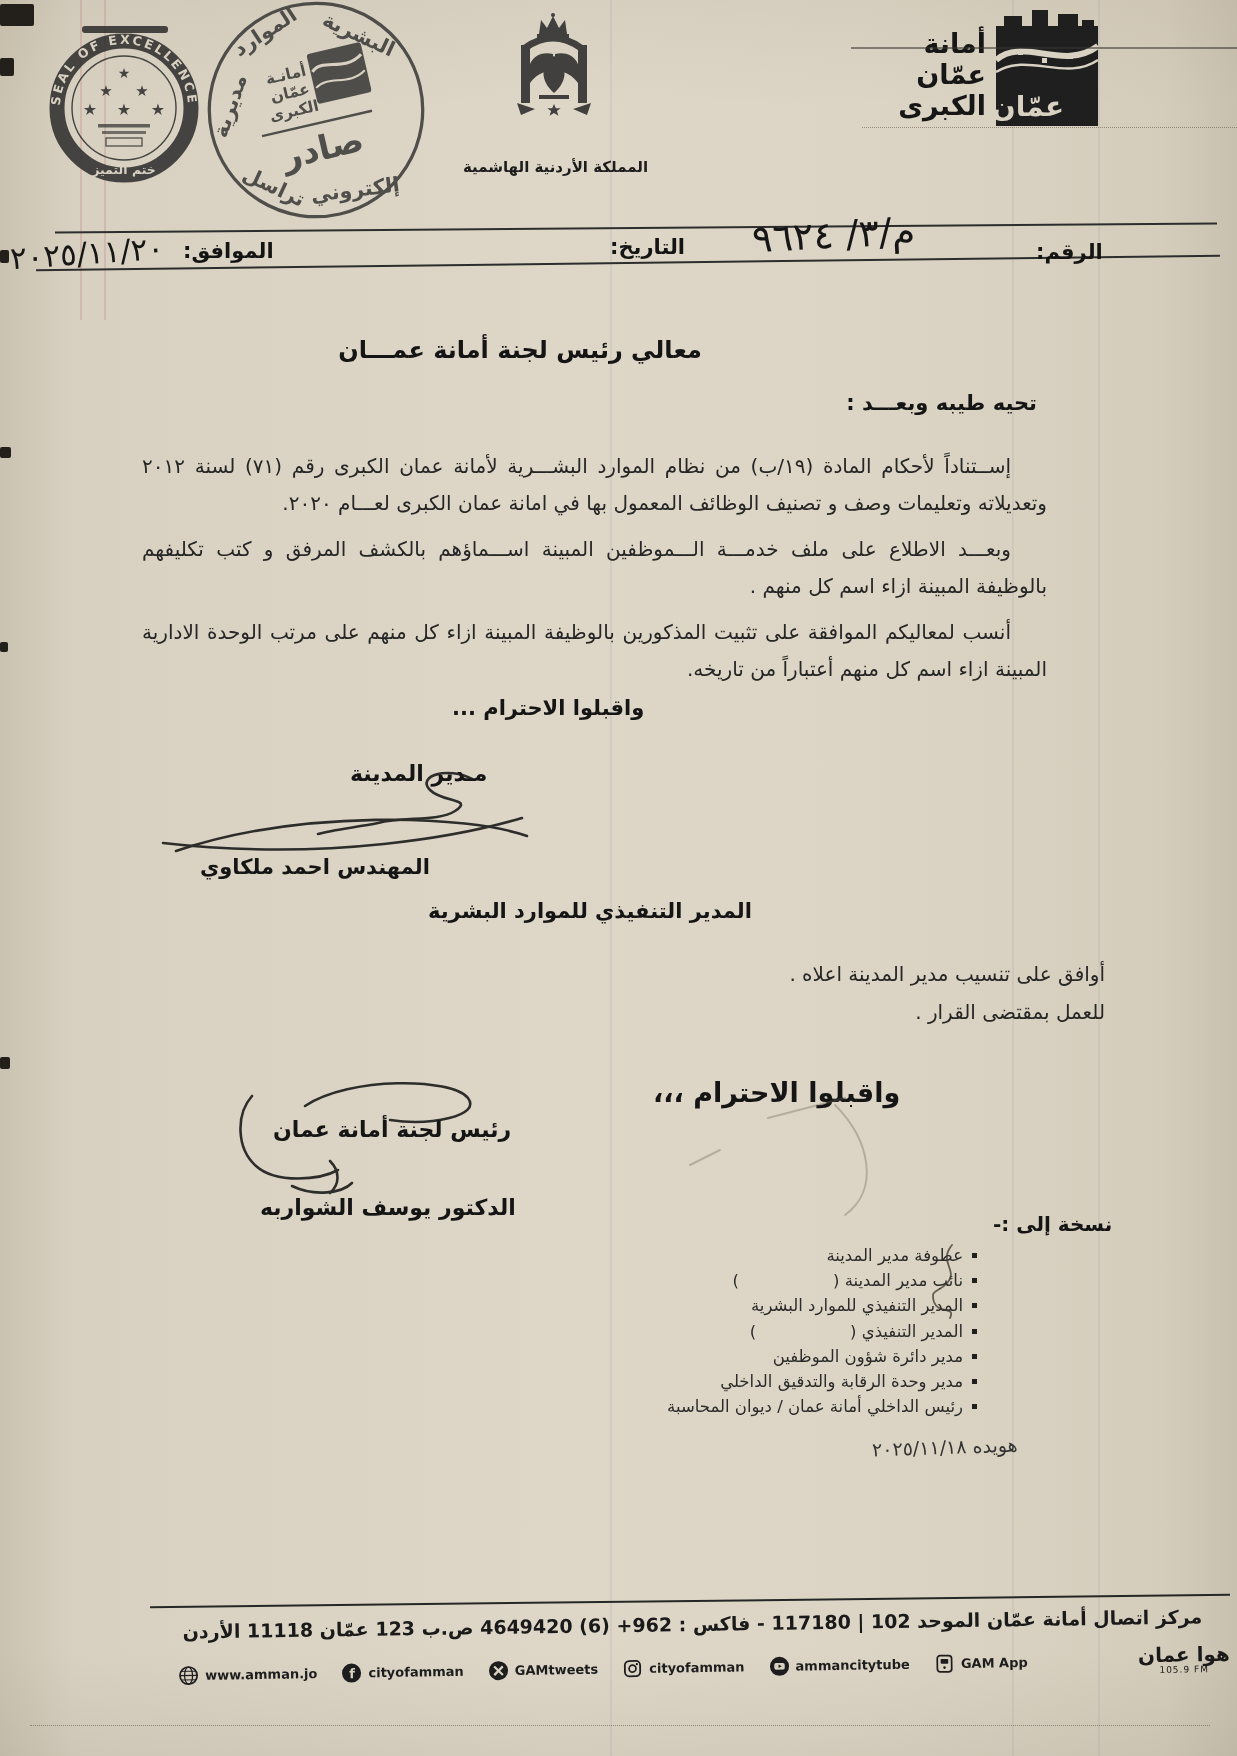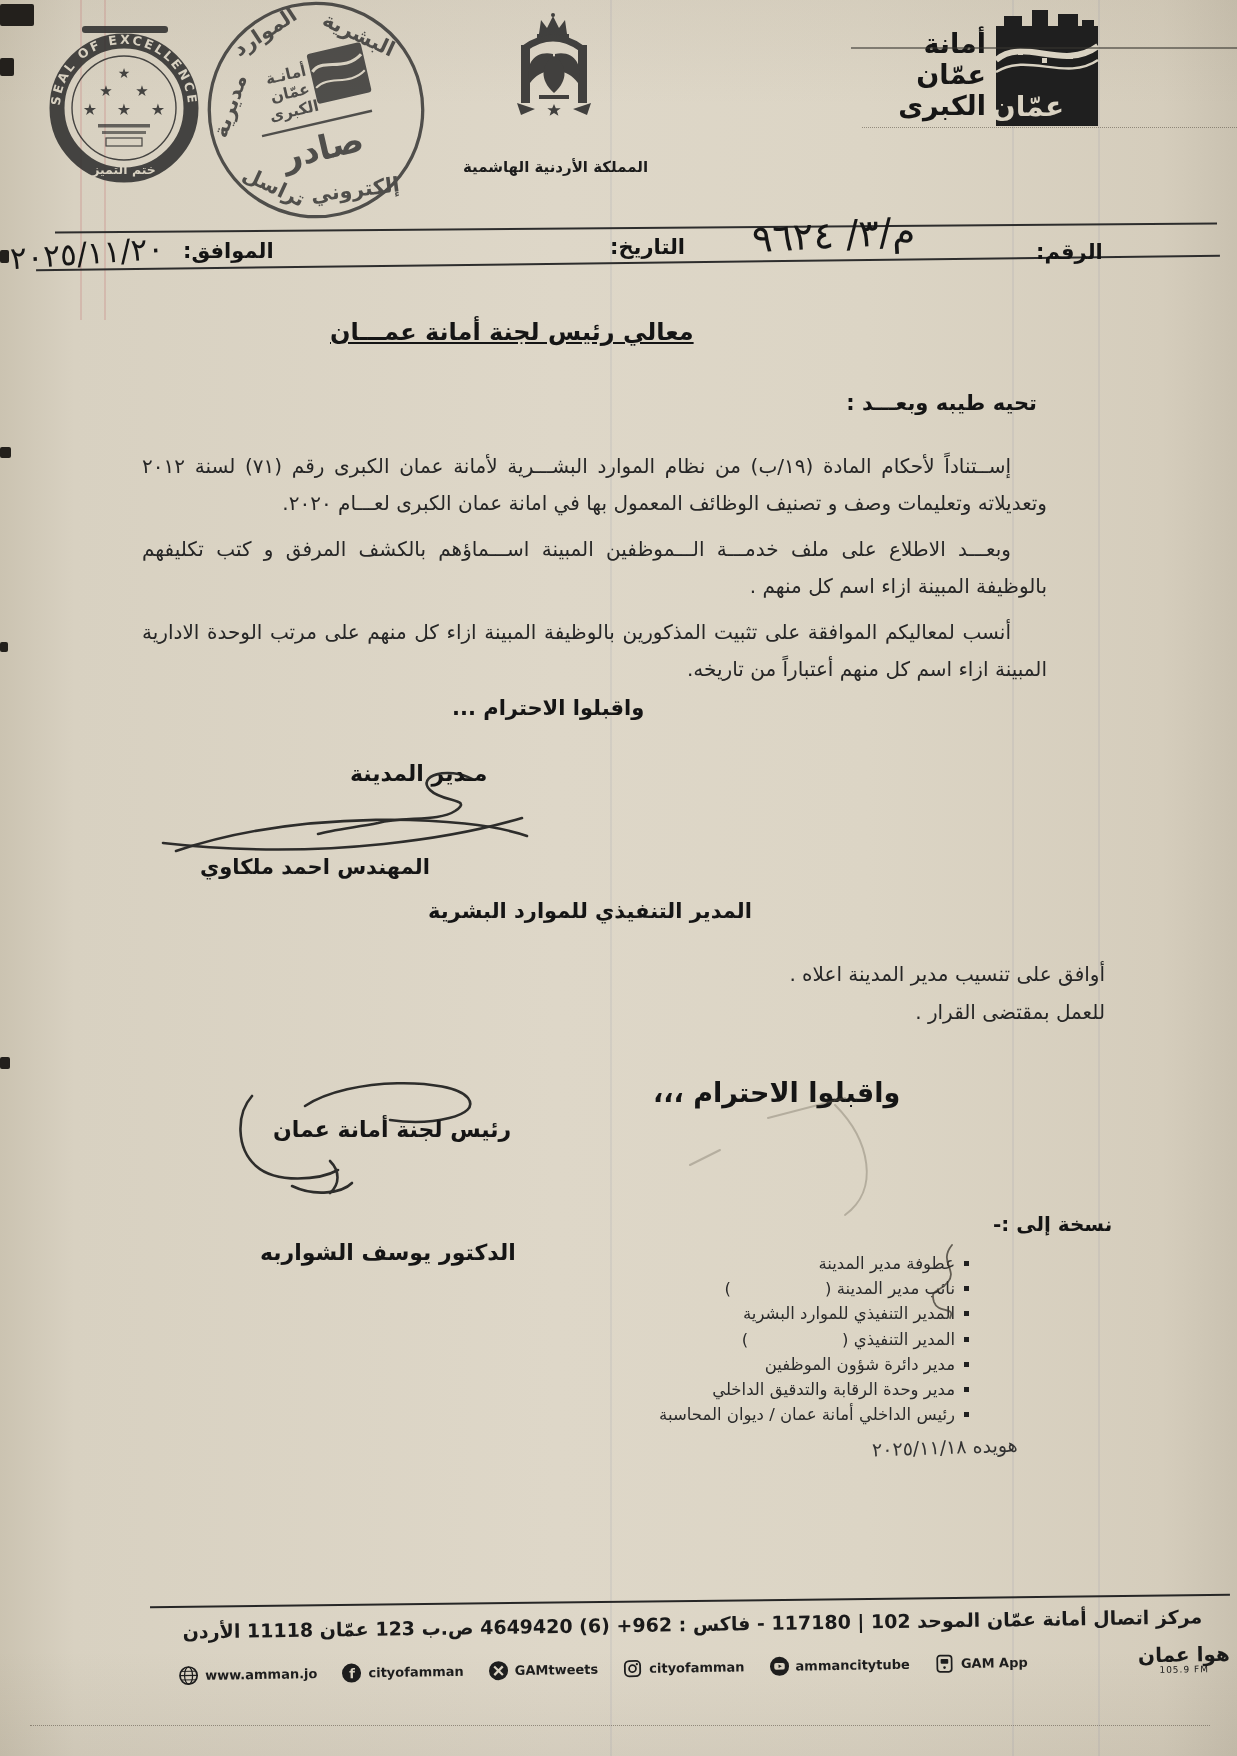--- a/index.html
+++ b/index.html
@@ -33,37 +33,37 @@
   .rule1{left:55px;top:227px;width:1162px;transform:rotate(-.45deg);}
   .rule2{left:36px;top:262px;width:1184px;transform:rotate(-.7deg);}
   .reflbl{font-size:21px;font-weight:bold;color:#141414;}
   .lbl-num{left:1036px;top:240px;}
   .lbl-date{left:610px;top:235px;}
   .lbl-corr{left:183px;top:239px;}
   .hw{color:#161616;}
   .hw-num{left:752px;top:213px;font-size:38px;letter-spacing:2px;transform:rotate(-3deg);}
   .hw-date{left:10px;top:235px;font-size:31px;letter-spacing:2px;transform:rotate(-4deg);}
   
-  .recipient{left:330px;top:318px;width:380px;text-align:left;font-size:24px;text-decoration:underline;}
+  .recipient{left:330px;top:336px;width:380px;text-align:center;font-size:24px;}
   .salutation{right:200px;top:391px;font-size:21px;}
   .bodyblk{right:180px;top:438px;width:925px;font-size:20px;line-height:36.5px;text-align:justify;color:#262626;}
   .bodyblk p{margin:10px;text-indent:36px;}
   .closing1{left:452px;top:696px;font-size:21px;}
   .sig1-title{left:350px;top:761px;font-size:22px;}
   .sig1-name{left:200px;top:855px;font-size:21px;}
   .sig1-role{left:428px;top:899px;font-size:21px;}
   .approve{right:132px;text-align:right;font-size:20px;color:#262626;}
   .approve1{top:962px;}
   .approve2{top:1000px;}
   .closing2{left:653px;top:1077px;font-size:27px;}
   .sig2-title{left:233px;top:1117px;font-size:22px;margin-left:40px;}
-  .sig2-name{left:260px;top:1195px;font-size:22px;margin-top:45px;}
+  .sig2-name{left:260px;top:1195px;font-size:22px;}
   
   .copies-head{left:993px;top:1212px;font-size:20px;}
-  .copies{right:260px;top:1243px;font-size:16.5px;color:#2b2b2b;list-style:none;margin:8px;padding:0;}
+  .copies{right:260px;top:1243px;font-size:16.5px;color:#2b2b2b;list-style:none;margin:0;padding:0;}
   .copies li{height:25.2px;display:flex;align-items:center;gap:9px;}
   .blt{width:5px;height:5px;background:#1f1f1f;flex:0 0 auto;}
   .paren-space{display:inline-block;width:76px;}
   .clerk{left:872px;top:1436px;font-size:19px;color:#333;letter-spacing:1px;transform:rotate(-2deg);}
   
   .f-rule{left:150px;top:1600px;width:1080px;height:2px;background:#262626;transform:rotate(-.65deg);}
   .contact{left:160px;top:1613px;width:1065px;text-align:center;font-size:19px;font-weight:bold;color:#1a1a1a;transform:rotate(-.85deg);}
   .social{left:178px;top:1652px;width:1052px;direction:ltr;display:flex;align-items:center;gap:24px;transform:rotate(-.9deg);}
   .s-item{display:flex;align-items:center;gap:6px;font-size:13px;font-weight:bold;color:#1d1d1d;white-space:nowrap;}
   .ficon{width:21px;height:21px;flex:0 0 auto;}

